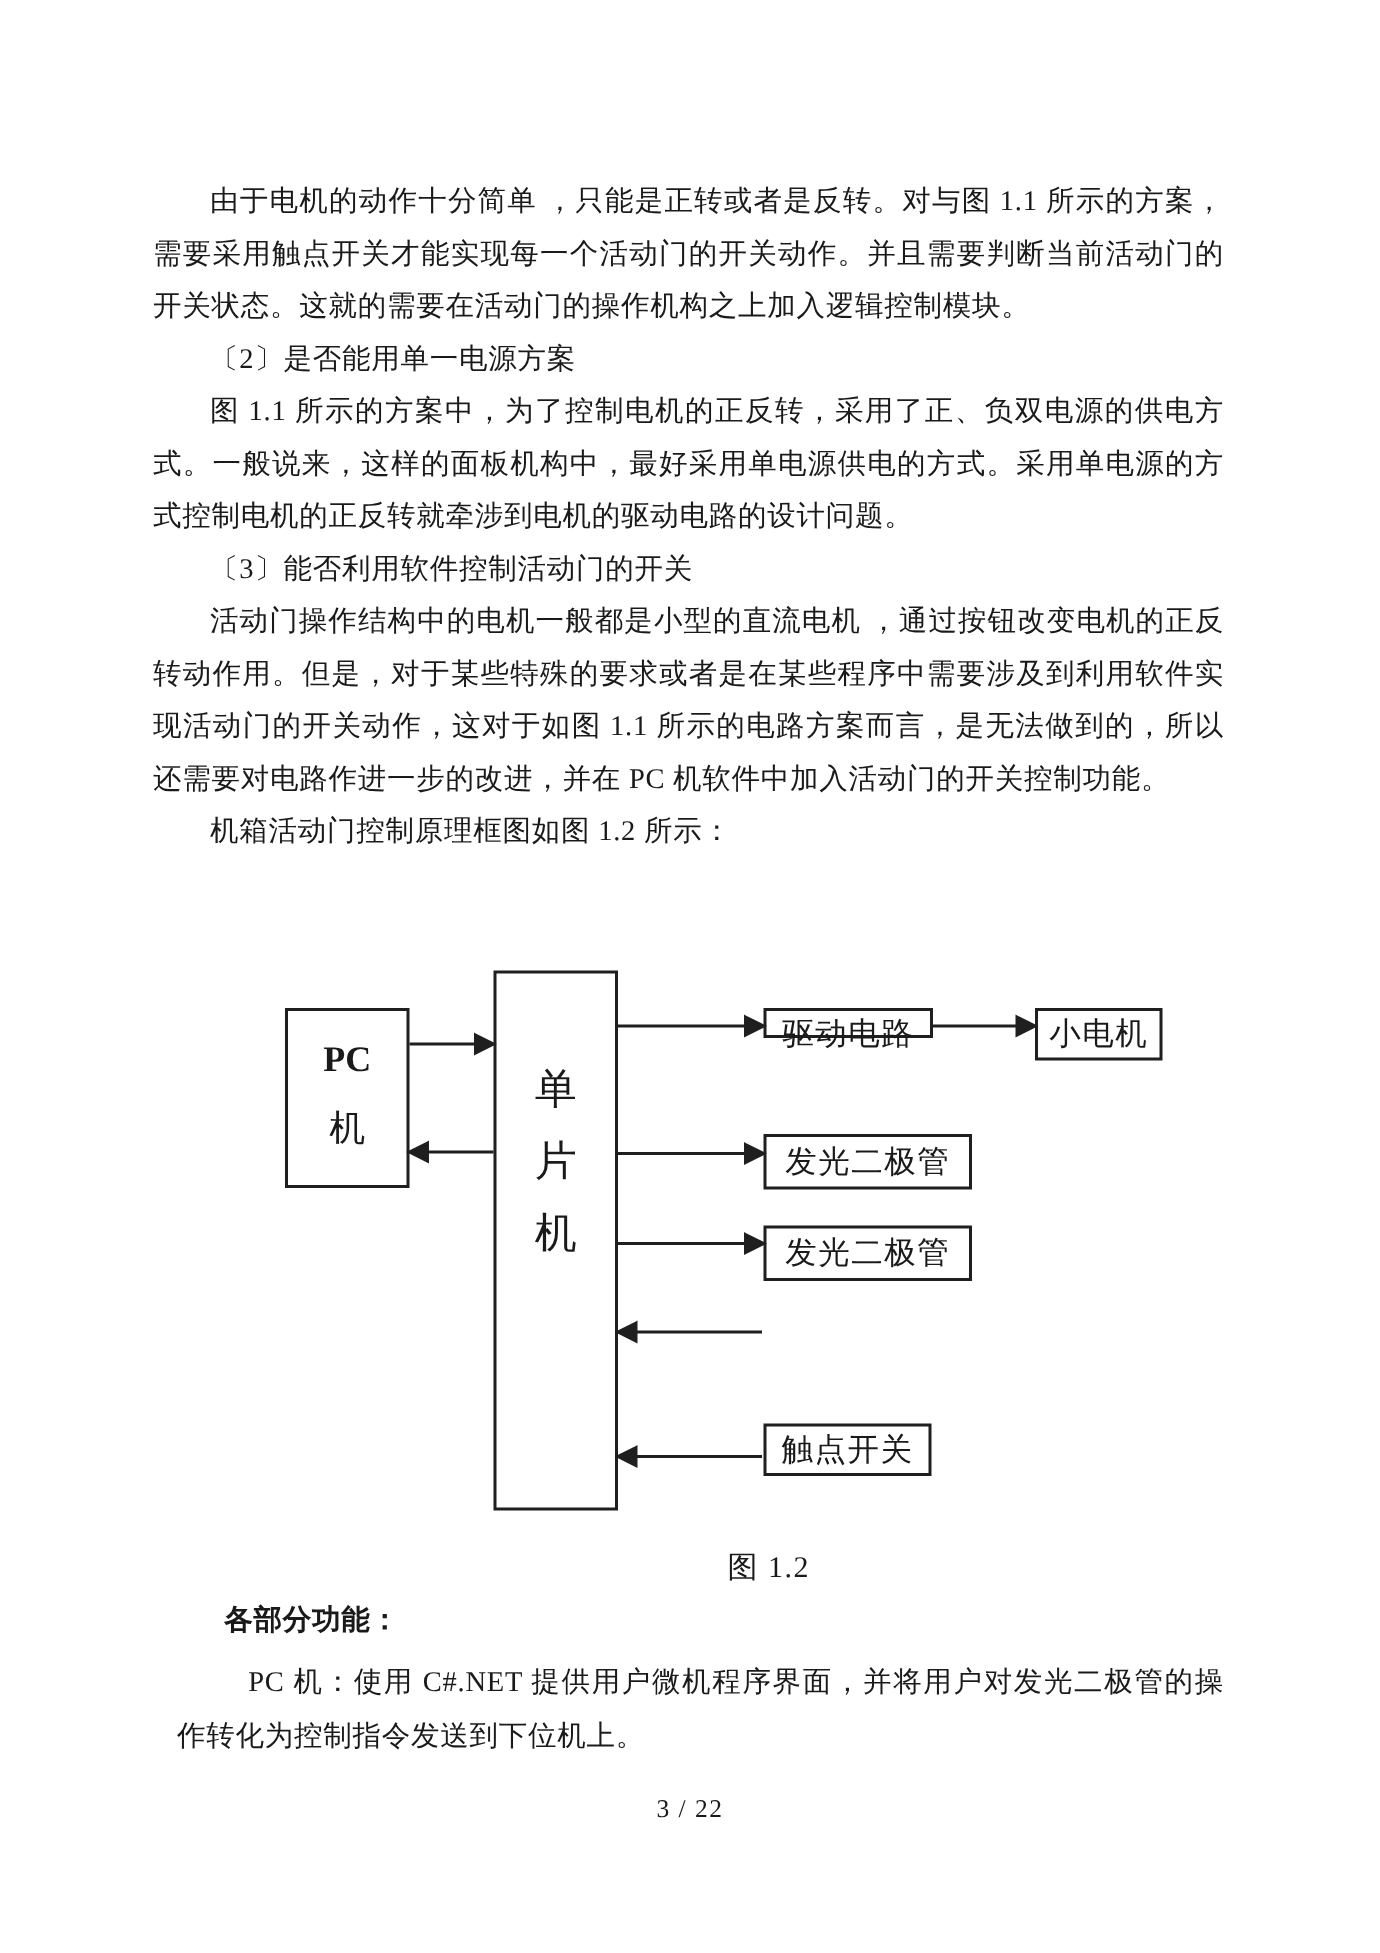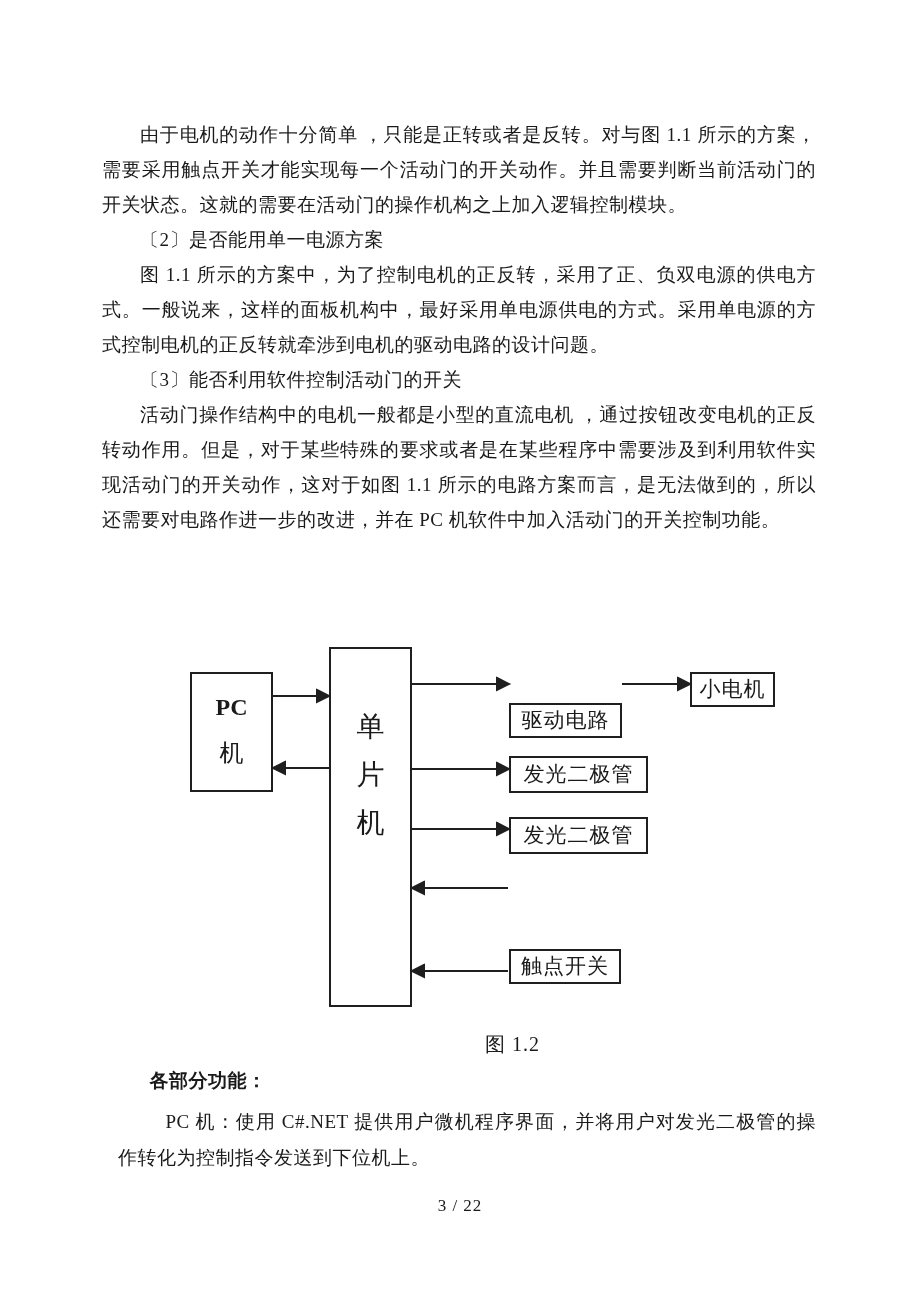--- a/index.html
+++ b/index.html
@@ -81,36 +81,37 @@
 <body>
 
 <div class="page">
 
   <div class="body-text">
     <p class="para indent">由于电机的动作十分简单 ，只能是正转或者是反转。对与图 1.1 所示的方案，需要采用触点开关才能实现每一个活动门的开关动作。并且需要判断当前活动门的开关状态。这就的需要在活动门的操作机构之上加入逻辑控制模块。</p>
     <p class="para indent">〔2〕是否能用单一电源方案</p>
     <p class="para indent">图 1.1 所示的方案中，为了控制电机的正反转，采用了正、负双电源的供电方式。一般说来，这样的面板机构中，最好采用单电源供电的方式。采用单电源的方式控制电机的正反转就牵涉到电机的驱动电路的设计问题。</p>
     <p class="para indent">〔3〕能否利用软件控制活动门的开关</p>
     <p class="para indent">活动门操作结构中的电机一般都是小型的直流电机 ，通过按钮改变电机的正反转动作用。但是，对于某些特殊的要求或者是在某些程序中需要涉及到利用软件实现活动门的开关动作，这对于如图 1.1 所示的电路方案而言，是无法做到的，所以还需要对电路作进一步的改进，并在 PC 机软件中加入活动门的开关控制功能。</p>
+    <p class="para indent">机箱活动门控制原理框图如图 1.2 所示：</p>
   </div>
 
   <div class="dbox" style="left:190px; top:672px; width:83px; height:120px;">
     <span class="pc-line pc-top">PC</span>
     <span class="pc-line">机</span>
   </div>
 
   <div class="dbox" style="left:329px; top:647px; width:83px; height:360px;">
     <div class="mcu-label">
       <div>单</div>
       <div>片</div>
       <div>机</div>
     </div>
   </div>
 
-  <div class="dbox hbox" style="left:509px; top:672px; width:113px; height:35px;margin-top:31px;">
+  <div class="dbox hbox" style="left:509px; top:672px; width:113px; height:20px;">
     <span class="dbox-label">驱动电路</span>
   </div>
 
   <div class="dbox hbox" style="left:690px; top:672px; width:85px; height:35px;">
     <span class="dbox-label">小电机</span>
   </div>
 
   <div class="dbox hbox" style="left:509px; top:756px; width:139px; height:37px;">
     <span class="dbox-label" style="line-height:33px;">发光二极管</span>
   </div>

